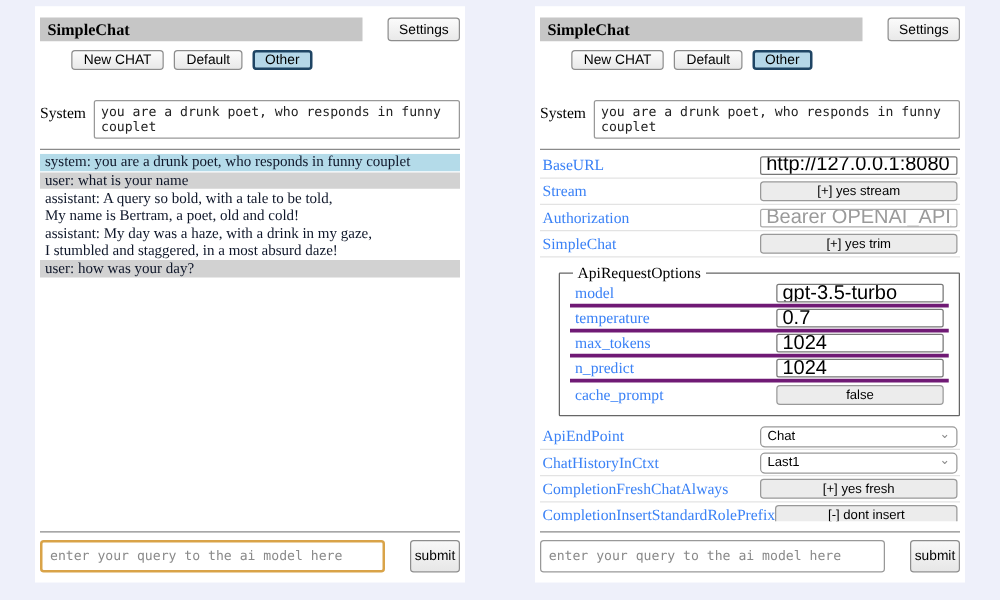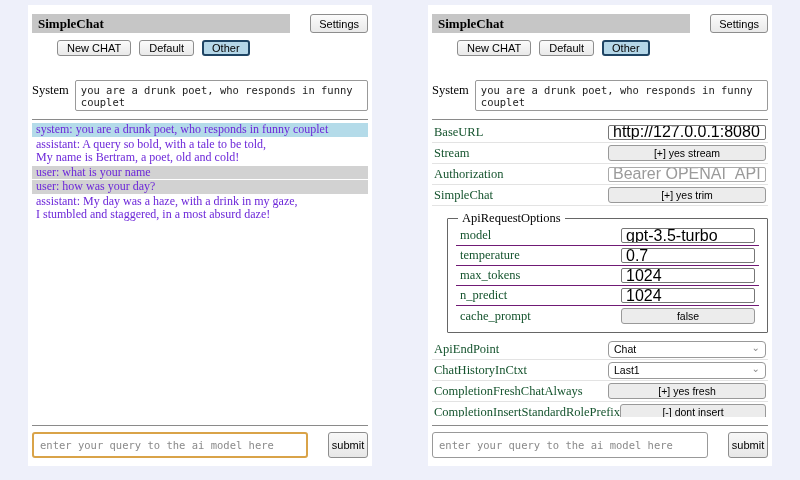--- a/index.html
+++ b/index.html
@@ -36,47 +36,47 @@
   .syslabel { font-family:"Liberation Serif", serif; font-size:12.5px; padding-top:3px; }
   .sysbox {
     flex:1; height:31px; resize:none; border:1px solid #999; border-radius:2px;
     font-family:"DejaVu Sans Mono", monospace; font-size:10.5px; color:#222;
     padding:3px 5px; line-height:12px; overflow:hidden; background:#fff;
   }
 
   hr.sep { border:0; border-top:1px solid #8a8a8a; margin:8px 0 0 0; }
 
   
-  .chatlog { flex:1; margin-top:3px; font-family:"Liberation Serif", serif; font-size:12px; color:#6d28d9; overflow:hidden; }
+  .chatlog { flex:1; margin-top:3px; font-family:"Liberation Serif", serif; font-size:12px; color:#0f172a; overflow:hidden; }
   .msg { padding:0 4px; margin-bottom:1px; line-height:13.5px; }
   .msg.system-msg { background:#b4dbe9; }
   .msg.user-msg   { background:#d2d2d2; }
   .msg.assistant-msg { background:transparent; }
 
   
   .settingsarea { flex:1; margin-top:2px; overflow:hidden; }
   .srow { display:flex; align-items:center; justify-content:space-between;
     height:21px; border-bottom:1px solid #e3e3e3; padding:0 2px; }
-  .slabel { font-family:"Liberation Serif", serif; font-size:12.5px; color:#14532d; }
+  .slabel { font-family:"Liberation Serif", serif; font-size:12.5px; color:#3b82f6; }
   .ctl-input { width:158px; height:15px; font-size:16px; padding:0 4px;
     border:1px solid #777; border-radius:2px; color:#000;
     font-family:"Liberation Sans", sans-serif; }
   .ctl-input.ph { border-color:#aaa; }
   .ctl-input.ph::placeholder { color:#9a9a9a; }
   .ctl-btn { width:158px; height:16px; font-size:10.5px; background:#ececec;
     border:1px solid #999; border-radius:3px; cursor:pointer; color:#000;
     font-family:"Liberation Sans", sans-serif; line-height:13px; }
   .ctl-select { width:158px; height:17px; border:1px solid #999; border-radius:4px;
     background:#fff; display:flex; align-items:center; justify-content:space-between;
     padding:0 5px; font-size:10.5px; cursor:pointer; }
   .chev { color:#8a8a8a; font-size:10px; line-height:10px; transform:translateY(-1px); }
 
   fieldset.apiopts { border:1px solid #666; border-radius:1px; margin:5px 0 6px 15px; padding:0 8px 6px 8px; }
   fieldset.apiopts legend { font-family:"Liberation Serif", serif; font-size:12.5px; padding:0 4px; margin-left:2px; }
-  fieldset.apiopts .srow { height:20px; border-bottom:1px solid #701a75; padding:0 4px; }
+  fieldset.apiopts .srow { height:20px; border-bottom:3px solid #701a75; padding:0 4px; }
   fieldset.apiopts .srow:last-child { border-bottom:0; }
   fieldset.apiopts .ctl-input, fieldset.apiopts .ctl-btn { width:134px; }
 
   
   .qrow { display:flex; gap:20px; margin-top:6px; align-items:stretch; }
   .qinput { flex:1; height:26px; border:1px solid #999; border-radius:3px;
     font-family:"DejaVu Sans Mono", monospace; font-size:10.5px; padding:0 6px; color:#333; }
   .qinput.focused { border:2px solid #d9a348; }
   .qinput::placeholder { color:#8a8a8a; }
   .qsubmit { width:40px; font-size:11px; background:linear-gradient(#f8f8f8,#e7e7e7);
@@ -100,30 +100,30 @@
 
   <div class="sysrow">
     <div class="syslabel">System</div>
     <textarea class="sysbox" spellcheck="false" style="">you are a drunk poet, who responds in funny couplet</textarea>
   </div>
 
   <hr class="sep">
 
   <div class="chatlog">
     <div class="msg system-msg">system: you are a drunk poet, who responds in funny couplet</div>
+    <div class="msg user-msg">user: what is your name</div>
     <div class="msg assistant-msg">
       <div>assistant: A query so bold, with a tale to be told,</div>
       <div>My name is Bertram, a poet, old and cold!</div>
     </div>
-    <div class="msg user-msg">user: what is your name</div>
-    <div class="msg user-msg">user: how was your day?</div>
     <div class="msg assistant-msg">
       <div>assistant: My day was a haze, with a drink in my gaze,</div>
       <div>I stumbled and staggered, in a most absurd daze!</div>
     </div>
+    <div class="msg user-msg">user: how was your day?</div>
   </div>
 
   <hr class="sep">
   <div class="qrow">
     <input class="qinput focused" placeholder="enter your query to the ai model here" style="">
     <button class="qsubmit">submit</button>
   </div>
 </div>
 
 <div class="panel right">

